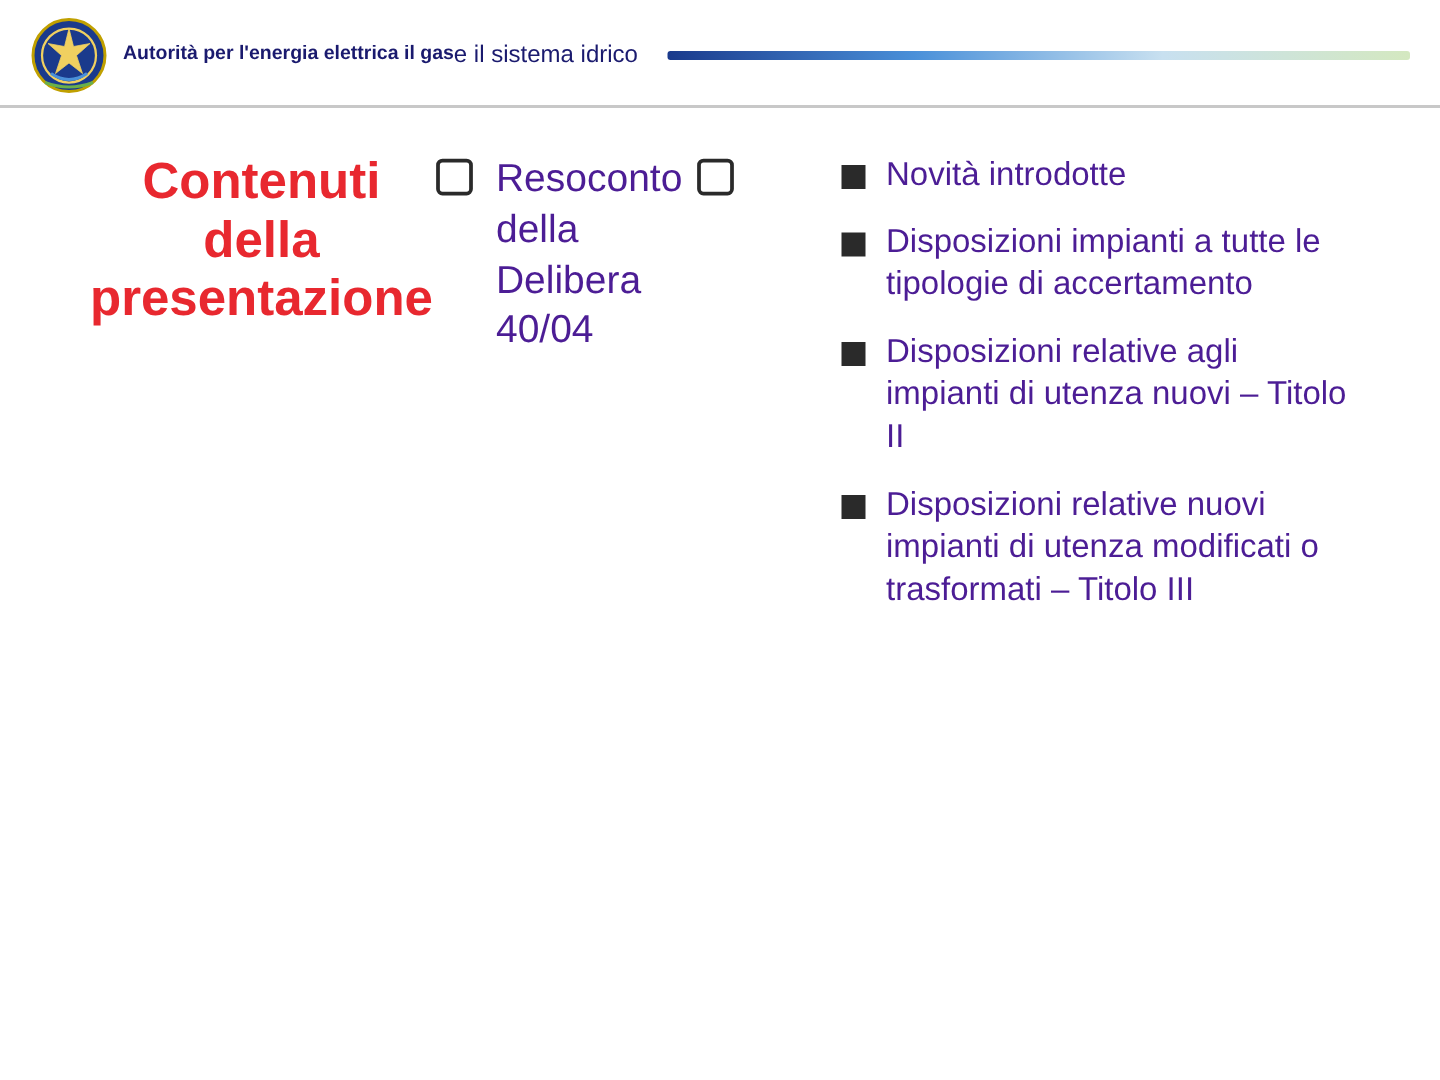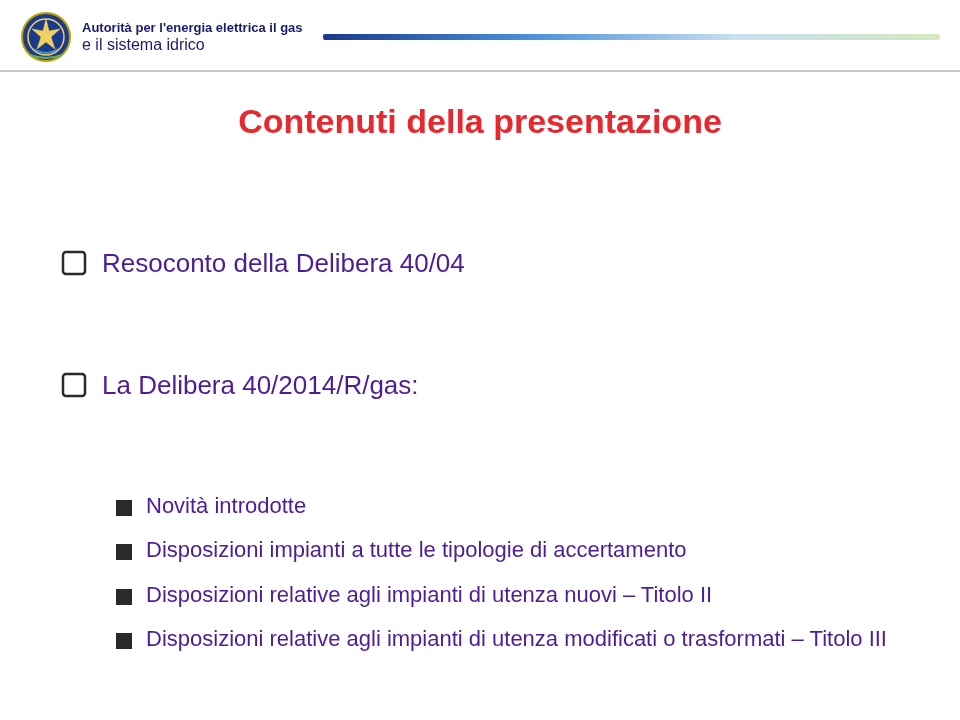--- a/index.html
+++ b/index.html
@@ -39,21 +39,20 @@
       gap: 10px;
     }
 
     .logo-emblem {
       width: 52px;
       height: 52px;
     }
 
     .logo-text {
       display: flex;
-      flex-direction: column;
       line-height: 1.2;
     }
 
     .logo-text-main {
       font-size: 13px;
       font-weight: bold;
       color: #1a1a6e;
       font-family: Arial, sans-serif;
     }
 
@@ -68,21 +67,21 @@
       margin-left: 20px;
       height: 6px;
       background: linear-gradient(to right, #1a3a8c, #4a90d9, #c8e0f0, #d4e8c0);
       border-radius: 2px;
     }
 
     .content {
       flex: 1;
       padding: 30px 60px 30px 60px;
       display: flex;
-      flex-direction: column;
+      flex-direction: row;
       gap: 0;
       justify-content: space-between;
     }
 
     .slide-title {
       text-align: center;
       font-size: 34px;
       font-weight: bold;
       color: #e8282f;
       margin-bottom: 35px;
@@ -186,21 +185,20 @@
       </div>
       <span class="bullet-text">Resoconto della Delibera 40/04</span>
     </div>
 
     <div class="bullet-item">
       <div class="checkbox-icon">
         <svg viewBox="0 0 26 26" xmlns="http://www.w3.org/2000/svg">
           <rect x="2" y="2" width="22" height="22" rx="3" ry="3" fill="none" stroke="#2a2a2a" stroke-width="2.5"></rect>
         </svg>
       </div>
-      <span class="bullet-text">La Delibera 40/2014/R/gas:</span>
     </div>
 
     <div class="sub-items">
 
       <div class="sub-item">
         <div class="square-bullet"></div>
         <span class="bullet-text">Novità introdotte</span>
       </div>
 
       <div class="sub-item">
@@ -208,21 +206,21 @@
         <span class="bullet-text">Disposizioni impianti a tutte le tipologie di accertamento</span>
       </div>
 
       <div class="sub-item">
         <div class="square-bullet"></div>
         <span class="bullet-text">Disposizioni relative agli impianti di utenza nuovi – Titolo II</span>
       </div>
 
       <div class="sub-item">
         <div class="square-bullet"></div>
-        <span class="bullet-text">Disposizioni relative agli impianti di utenza modificati o trasformati – Titolo III</span>
+        <span class="bullet-text">Disposizioni relative nuovi impianti di utenza modificati o trasformati – Titolo III</span>
       </div>
 
     </div>
 
   </div>
 
   <div class="footer-area"></div>
 </div>
 
 </body></html>

